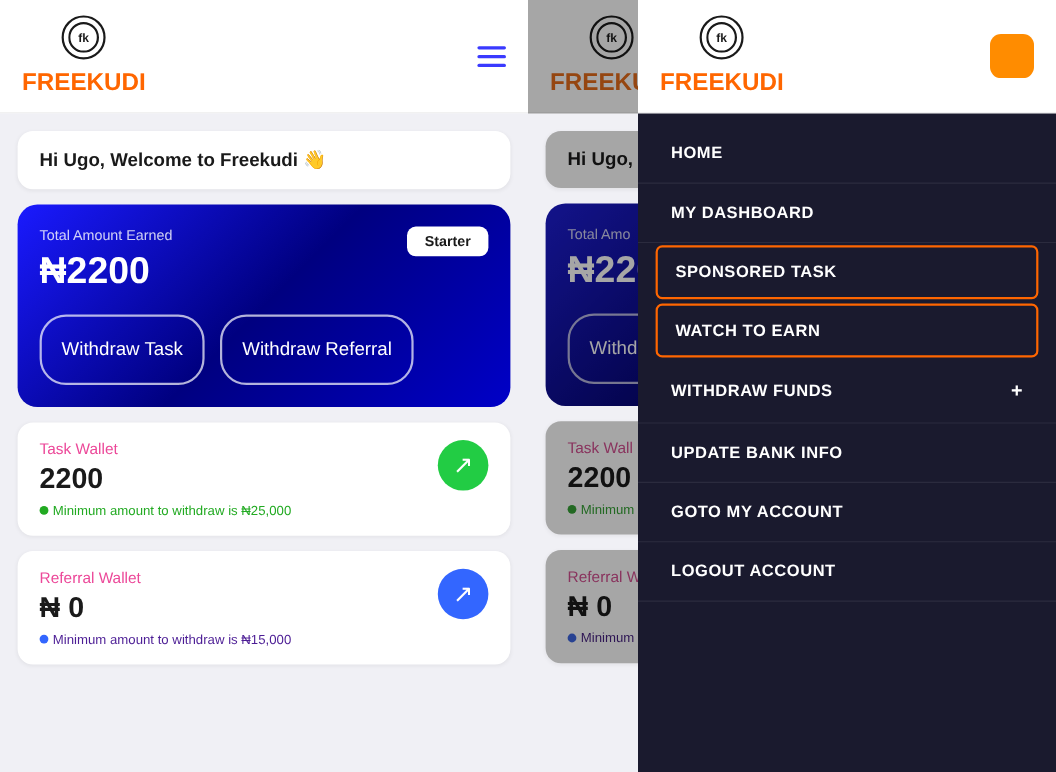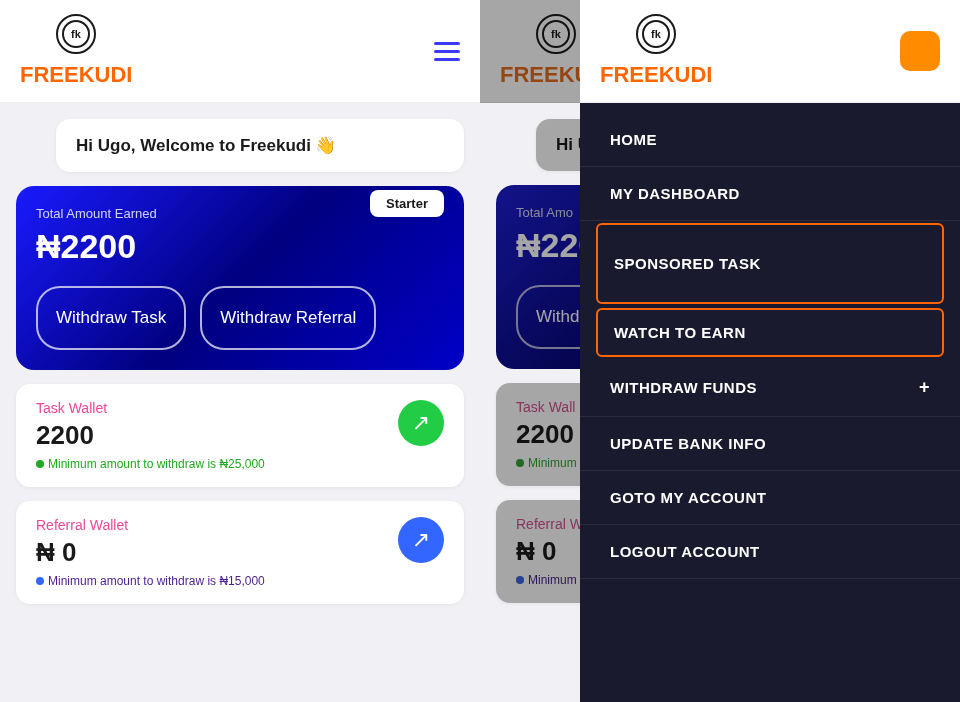--- a/index.html
+++ b/index.html
@@ -87,21 +87,20 @@
     }
 
     .welcome-card {
       background: #fff;
       border-radius: 14px;
       padding: 16px 20px;
       font-size: 17px;
       font-weight: 600;
       color: #1a1a1a;
       box-shadow: 0 1px 4px rgba(0,0,0,0.06);
-      margin-left: 40px;
     }
 
     
     .balance-card {
       background: linear-gradient(135deg, #1a1aff 0%, #000080 50%, #0000c8 100%);
       border-radius: 18px;
       padding: 20px;
       color: #fff;
       position: relative;
     }
@@ -113,21 +112,21 @@
     }
 
     .balance-amount {
       font-size: 34px;
       font-weight: 800;
       margin-bottom: 20px;
     }
 
     .starter-badge {
       position: absolute;
-      top: 4px;
+      top: 20px;
       right: 20px;
       background: #fff;
       color: #1a1a1a;
       font-size: 13px;
       font-weight: 600;
       padding: 6px 16px;
       border-radius: 8px;
     }
 
     .balance-actions {
@@ -277,21 +276,21 @@
       cursor: pointer;
       display: flex;
       align-items: center;
       justify-content: space-between;
     }
 
     .menu-item.highlighted {
       border: 2.5px solid #ff6600;
       margin: 2px 16px;
       border-radius: 6px;
-      padding: 30px 16px;
+      padding: 14px 16px;
     }
 
     .menu-item.highlighted-2 {
       border: 2.5px solid #ff6600;
       margin: 2px 16px;
       border-radius: 6px;
       padding: 14px 16px;
     }
 
     .plus-icon {

